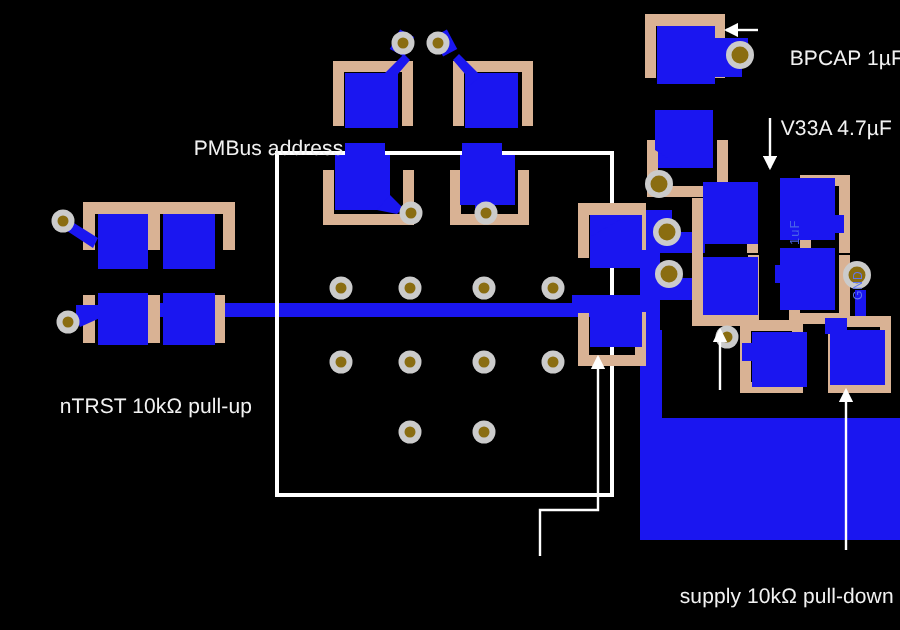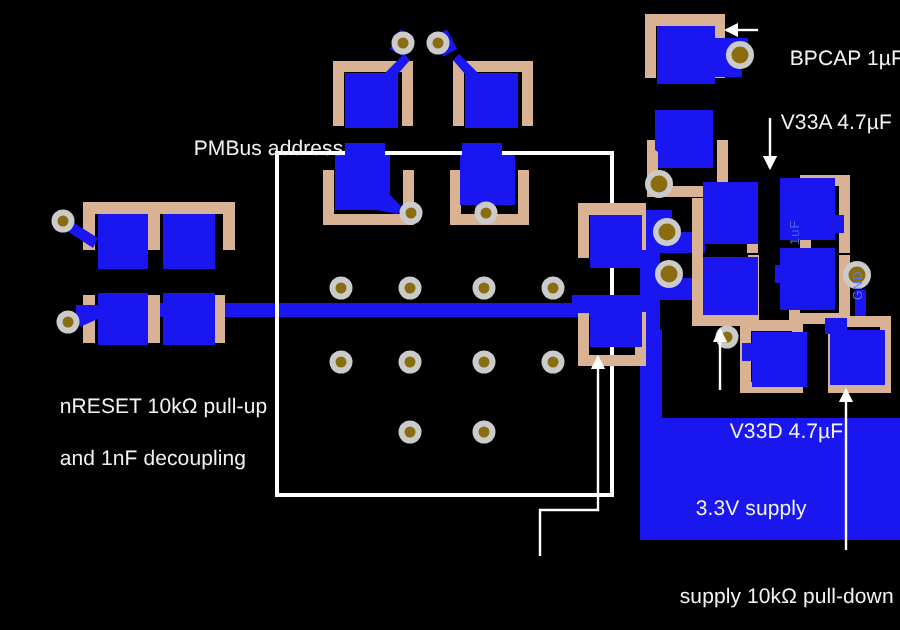--- a/index.html
+++ b/index.html
@@ -241,36 +241,29 @@
 
   <div class="anno" style="left:170px; top:58px;">
     <br>
     <span>PMBus address</span>
   </div>
 
   <div class="anno" style="left:766px; top:20px;">
     <span>BPCAP 1µF</span>
   </div>
 
-  <div class="anno" style="left:757px; top:84px;text-align:center;">
+  <div class="anno" style="left:757px; top:90px;text-align:center;">
     <span>V33A 4.7µF</span>
   </div>
 
-  <div class="anno" style="left:706px; top:393px;">
-    <span>V33D 4.7µF</span>
-  </div>
 
   <div class="anno" style="left:36px; top:368px;">
-    <span>nRESET 10kΩ pull-up</span><br>
-    <span>and 1nF decoupling</span>
-  </div>
-
-  <div class="anno" style="left:672px; top:470px;">
-    <span>3.3V supply</span>
-  </div>
+    <span>nTRST 10kΩ pull-up</span><br>
+  </div>
+
 
   <div class="anno" style="left:467px; top:519px;">
     <br>
   </div>
 
   <div class="anno" style="left:656px; top:558px;">
     <span>supply 10kΩ pull-down</span>
   </div>
 
 </div>

